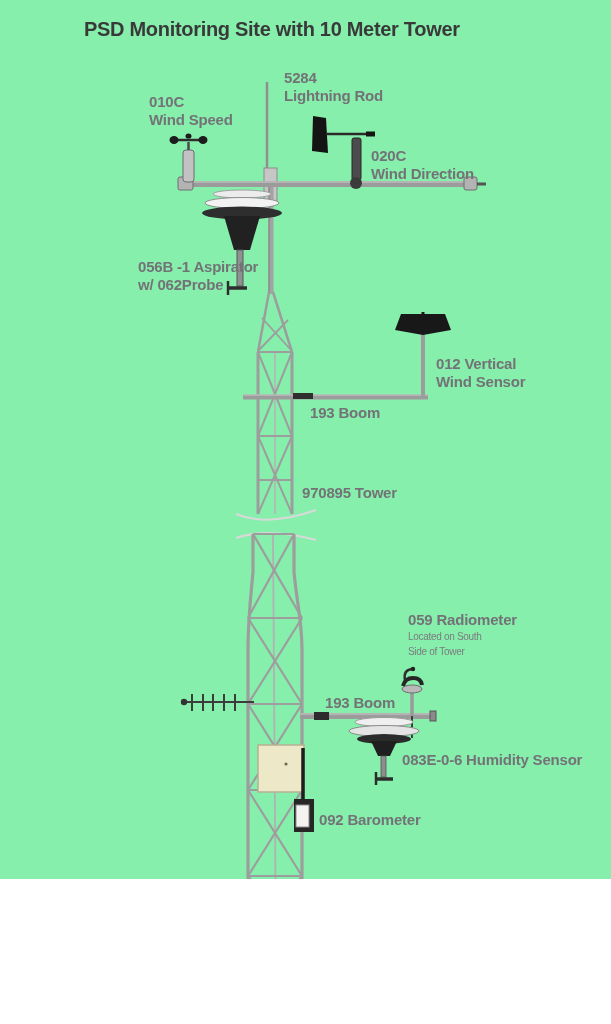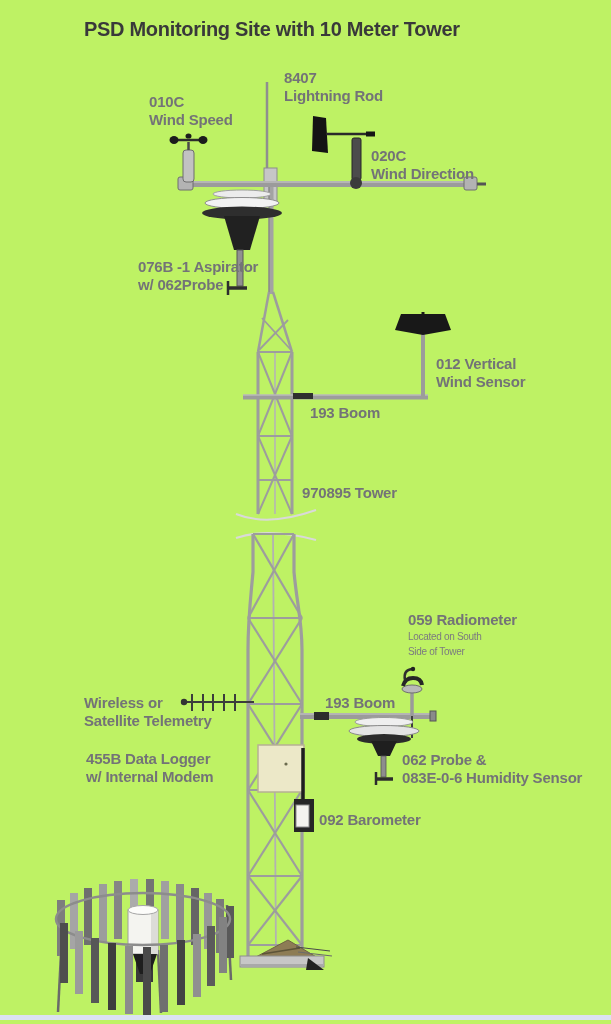--- a/index.html
+++ b/index.html
@@ -1,16 +1,16 @@
 <!DOCTYPE html>
 <html><head>
 <meta charset="utf-8">
 <style>
   html,body{margin:0;padding:0;background:#fff;}
-  .stage{position:relative;width:611px;height:1024px;background:#bef264;overflow:hidden;
+  .stage{position:relative;width:611px;height:879px;background:#86efac;overflow:hidden;
          font-family:"Liberation Sans",sans-serif;}
   .title{position:absolute;left:84px;top:17px;margin:0;
          font:bold 20px/24px "Liberation Sans",sans-serif;color:#39393a;letter-spacing:-0.3px;white-space:nowrap;}
   .lbl{position:absolute;font:bold 15px/17.5px "Liberation Sans",sans-serif;color:#737377;
        letter-spacing:-0.2px;white-space:nowrap;}
   .lbl span{display:block;}
   .lbl span.sub{font-weight:normal;font-size:10px;line-height:15.5px;color:#7b7b7f;letter-spacing:-0.3px;}
   svg.diagram{position:absolute;left:0;top:0;}
 </style>
 </head>
@@ -227,62 +227,53 @@
   </svg>
 
   <h1 class="title">PSD Monitoring Site with 10 Meter Tower</h1>
 
   <div class="lbl" style="left:149px;top:93px">
     <span>010C</span>
     <span>Wind Speed</span>
   </div>
 
   <div class="lbl" style="left:284px;top:69px">
-    <span>8407</span>
+    <span>5284</span>
     <span>Lightning Rod</span>
   </div>
 
   <div class="lbl" style="left:371px;top:147px">
     <span>020C</span>
     <span>Wind Direction</span>
   </div>
 
   <div class="lbl" style="left:138px;top:258px">
-    <span>076B -1 Aspirator</span>
+    <span>056B -1 Aspirator</span>
     <span>w/ 062Probe</span>
   </div>
 
   <div class="lbl" style="left:436px;top:355px">
     <span>012 Vertical</span>
     <span>Wind Sensor</span>
   </div>
 
   <div class="lbl" style="left:310px;top:404px">193 Boom</div>
 
   <div class="lbl" style="left:302px;top:484px">970895 Tower</div>
 
   <div class="lbl" style="left:408px;top:611px">
     <span>059 Radiometer</span>
     <span class="sub">Located on South</span>
     <span class="sub">Side of Tower</span>
   </div>
 
-  <div class="lbl" style="left:84px;top:694px">
-    <span>Wireless or</span>
-    <span>Satellite Telemetry</span>
-  </div>
 
   <div class="lbl" style="left:325px;top:694px">193 Boom</div>
 
-  <div class="lbl" style="left:86px;top:750px">
-    <span>455B Data Logger</span>
-    <span>w/ Internal Modem</span>
-  </div>
 
   <div class="lbl" style="left:402px;top:751px">
-    <span>062 Probe &amp;</span>
     <span>083E-0-6 Humidity Sensor</span>
   </div>
 
   <div class="lbl" style="left:319px;top:811px">092 Barometer</div>
 
 
 </div>
 
 </body></html>

